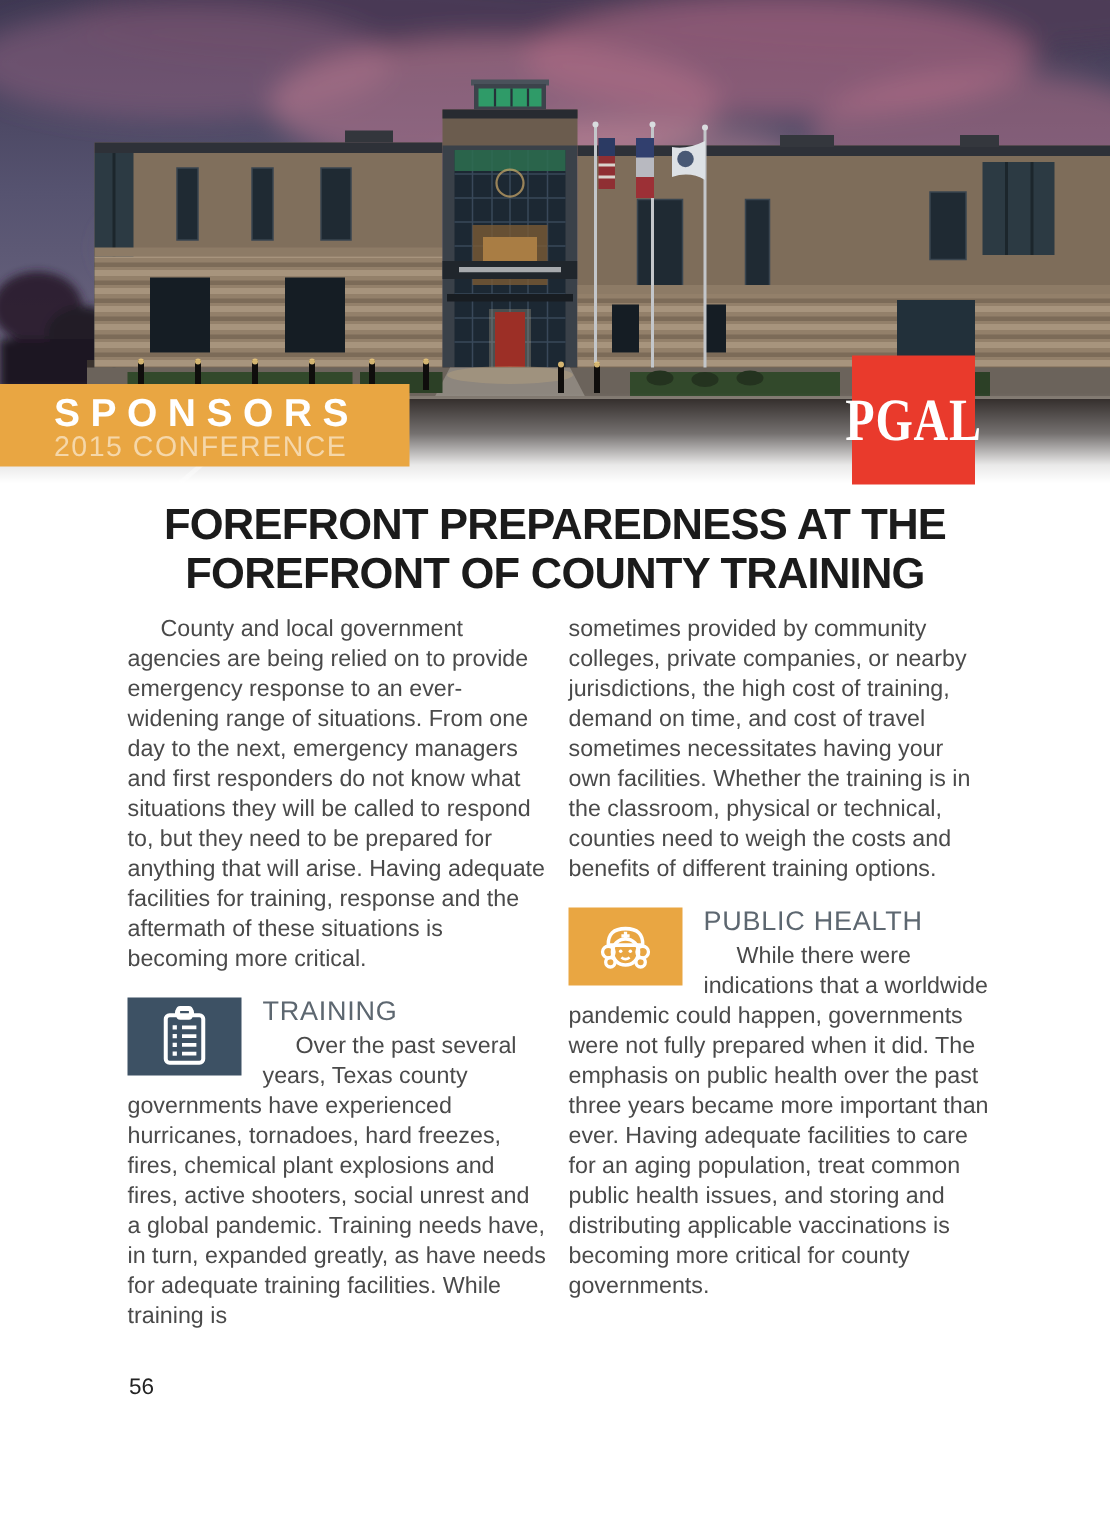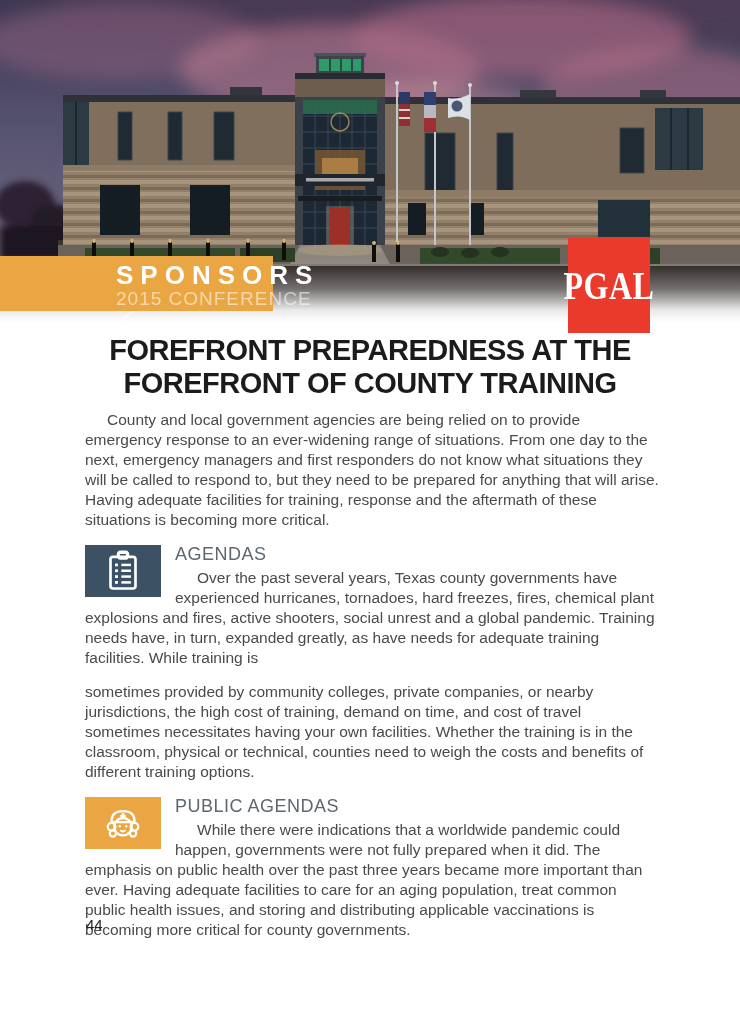--- a/index.html
+++ b/index.html
@@ -20,21 +20,21 @@
     width: 740px; height: 322px;
   }
   .photo-wrap svg { display: block; }
 
   
   .banner {
     position: absolute;
     left: 0; top: 256px;
     width: 273px; height: 55px;
     background: #E9A642;
-    padding: 6px 0 0 116px;
+    padding: 6px 0 0 36px;
     z-index: 5;
   }
   .banner-title {
     color: #ffffff;
     font-size: 26px;
     font-weight: bold;
     letter-spacing: 7px;
     line-height: 26px;
     white-space: nowrap;
   }
@@ -44,21 +44,21 @@
     font-weight: normal;
     letter-spacing: 1px;
     line-height: 21px;
     white-space: nowrap;
   }
 
   
   .logo {
     position: absolute;
     left: 568px; top: 237px;
-    width: 82px; height: 96px;
+    width: 82px; height: 86px;
     background: #E93A2C;
     display: flex;
     align-items: center;
     justify-content: center;
     z-index: 6;
   }
   .logo-text {
     color: #ffffff;
     font-family: "Liberation Serif", serif;
     font-weight: bold;
@@ -84,21 +84,20 @@
   
   .columns {
     position: absolute;
     left: 85px; top: 410px;
     width: 574px;
     display: flex;
     gap: 14px;
     color: #4a4a4a;
     font-size: 15.5px;
     line-height: 20px;
-    flex-direction: column;
   }
   .col { flex: 1 1 0; min-width: 0; }
   .body-par { text-indent: 22px; }
   .body-par.no-indent { text-indent: 0; }
 
   .section { margin-top: 12px; }
   .sec-icon {
     float: left;
     width: 76px; height: 52px;
     margin: 3px 14px 7px 0;
@@ -358,21 +357,21 @@
             <rect x="14.5" y="17" width="3.4" height="3.4" fill="#ffffff"></rect>
             <rect x="14.5" y="24" width="3.4" height="3.4" fill="#ffffff"></rect>
             <rect x="14.5" y="31" width="3.4" height="3.4" fill="#ffffff"></rect>
             <rect x="14.5" y="38" width="3.4" height="3.4" fill="#ffffff"></rect>
             <line x1="22" y1="18.7" x2="33.5" y2="18.7" stroke="#ffffff" stroke-width="3"></line>
             <line x1="22" y1="25.7" x2="33.5" y2="25.7" stroke="#ffffff" stroke-width="3"></line>
             <line x1="22" y1="32.7" x2="33.5" y2="32.7" stroke="#ffffff" stroke-width="3"></line>
             <line x1="22" y1="39.7" x2="33.5" y2="39.7" stroke="#ffffff" stroke-width="3"></line>
           </svg>
         </div>
-        <h2 class="sec-heading">AGENDAS</h2>
+        <h2 class="sec-heading">TRAINING</h2>
         <p class="body-par">Over the past several years, Texas county governments have experienced hurricanes, tornadoes, hard freezes, fires, chemical plant explosions and fires, active shooters, social unrest and a global pandemic. Training needs have, in turn, expanded greatly, as have needs for adequate training facilities. While training is</p>
       </div>
     </div>
 
     <div class="col">
       <p class="body-par no-indent">sometimes provided by community colleges, private companies, or nearby jurisdictions, the high cost of training, demand on time, and cost of travel sometimes necessitates having your own facilities. Whether the training is in the classroom, physical or technical, counties need to weigh the costs and benefits of different training options.</p>
 
       <div class="section">
         <div class="sec-icon icon-amber">
           <svg width="44" height="44" viewBox="0 0 48 48" fill="none">
@@ -383,21 +382,21 @@
             <line x1="21" y1="16.2" x2="27" y2="16.2" stroke="#ffffff" stroke-width="2.4"></line>
             <circle cx="11.5" cy="28" r="4.2" stroke="#ffffff" stroke-width="2.4"></circle>
             <circle cx="36.5" cy="28" r="4.2" stroke="#ffffff" stroke-width="2.4"></circle>
             <circle cx="13" cy="35.5" r="3.4" stroke="#ffffff" stroke-width="2.4"></circle>
             <circle cx="35" cy="35.5" r="3.4" stroke="#ffffff" stroke-width="2.4"></circle>
             <circle cx="20.5" cy="27.5" r="1.3" fill="#ffffff"></circle>
             <circle cx="27.5" cy="27.5" r="1.3" fill="#ffffff"></circle>
             <path d="M21,32 q3,2.4 6,0" stroke="#ffffff" stroke-width="2"></path>
           </svg>
         </div>
-        <h2 class="sec-heading">PUBLIC AGENDAS</h2>
+        <h2 class="sec-heading">PUBLIC HEALTH</h2>
         <p class="body-par">While there were indications that a worldwide pandemic could happen, governments were not fully prepared when it did. The emphasis on public health over the past three years became more important than ever. Having adequate facilities to care for an aging population, treat common public health issues, and storing and distributing applicable vaccinations is becoming more critical for county governments.</p>
       </div>
     </div>
   </div>
 
-  <div class="page-number">44</div>
+  <div class="page-number">56</div>
 
 </div>
 
 </body></html>

